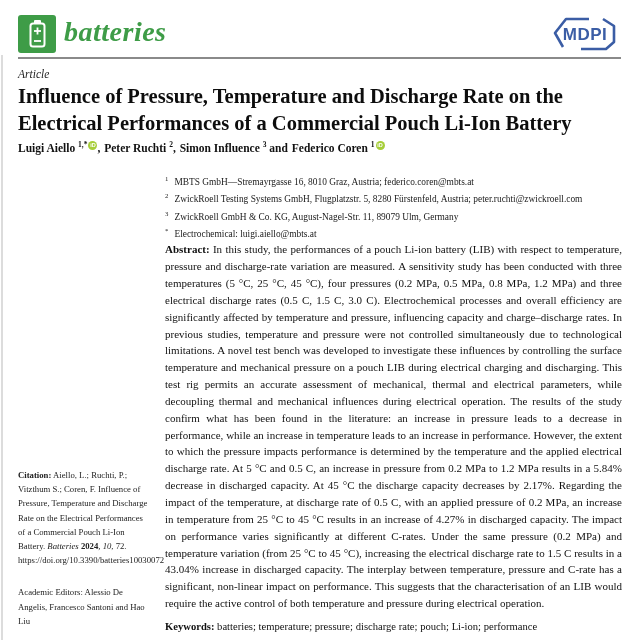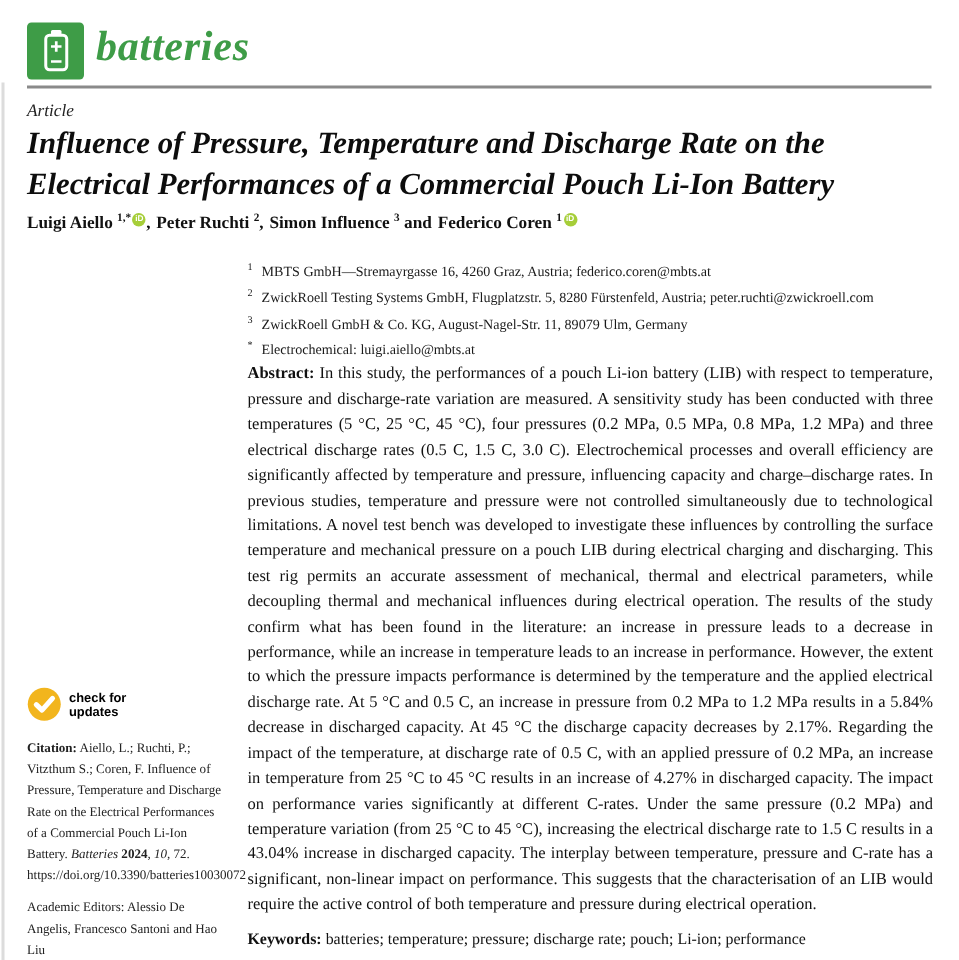--- a/index.html
+++ b/index.html
@@ -20,21 +20,21 @@
   .journal-wordmark {
     position:absolute; left:46px; top:1px;
     font-size:28px; font-style:italic; font-weight:bold; color:#3e9c47;
     letter-spacing:0.5px;
   }
   .mdpi-logo { position:absolute; right:0; top:0; width:70px; height:38px; }
   .rule-header { position:absolute; left:18px; top:57px; width:603px; height:2px; background:#8a8a8a; }
 
   
   .article-type { position:absolute; left:18px; top:68px; font-size:11.5px; font-style:italic; color:#222; }
-  .title { position:absolute; left:18px; top:83px; font-size:20.5px; font-weight:bold; line-height:26.5px; color:#0d0d0d; white-space:nowrap;font-style:italic; }
+  .title { position:absolute; left:18px; top:83px; font-size:20.5px; font-weight:bold; line-height:26.5px; color:#0d0d0d; white-space:nowrap; }
   .authors { position:absolute; left:18px; top:140px; font-size:11.5px; font-weight:bold; color:#111; }
   .authors sup { font-size:7.5px; font-weight:bold; }
   .orcid {
     display:inline-block; width:9px; height:9px; border-radius:50%;
     background:#a6ce39; color:#fff; font-size:5.5px; line-height:9px;
     text-align:center; font-family:"Liberation Sans", sans-serif;
     vertical-align:super; margin-left:1px;
   }
   .author-sep { margin-right:1px; }
 
@@ -51,76 +51,73 @@
   .sidebar { position:absolute; left:18px; top:458px; width:132px; font-size:8.7px; line-height:14.2px; color:#222; }
   .check-badge { display:flex; align-items:center; gap:5px; cursor:pointer; }
   .check-badge .badge-text {
     font-family:"Liberation Sans", sans-serif; font-weight:bold;
     font-size:8.6px; line-height:9px; color:#000;
   }
   .citation { margin-top:10px; }
   .citation .cit-label { font-weight:bold;margin-top:22px; }
   .citation i { font-style:italic; }
   .citation b { font-weight:bold; }
-  .editors { margin-top:7px; }
+  .editors { margin-top:18px; }
 </style>
 </head>
 <body>
 
 <div class="page-edge"></div>
 
 <div class="header">
   <div class="journal-logo">
     <svg width="38" height="38" viewBox="0 0 38 38">
       <rect x="16" y="5" width="7" height="4" rx="1" fill="#ffffff"></rect>
       <rect x="12.5" y="8.5" width="14" height="23" rx="2.5" fill="none" stroke="#ffffff" stroke-width="2"></rect>
       <line x1="19.5" y1="12.5" x2="19.5" y2="19.5" stroke="#ffffff" stroke-width="1.8"></line>
       <line x1="16" y1="16" x2="23" y2="16" stroke="#ffffff" stroke-width="1.8"></line>
       <line x1="16" y1="26" x2="23" y2="26" stroke="#ffffff" stroke-width="1.8"></line>
     </svg>
   </div>
   <div class="journal-wordmark">batteries</div>
+  <div class="mdpi-logo">
+    <svg width="70" height="38" viewBox="0 0 70 38">
+      <polyline points="12,32 4,18 15,4 38,4" fill="none" stroke="#3b5da5" stroke-width="2.6" stroke-linejoin="round"></polyline>
+      <polyline points="52,4 63,11 63,27 55,34 30,34" fill="none" stroke="#3b5da5" stroke-width="2.6" stroke-linejoin="round"></polyline>
+      <text x="34" y="25" text-anchor="middle" font-family="Liberation Sans, sans-serif" font-size="17" font-weight="bold" fill="#3b5da5" letter-spacing="0.5">MDPI</text>
+    </svg>
+  </div>
 </div>
 <div class="rule-header"></div>
 
 <div class="article-type">Article</div>
 <div class="title">
   <div>Influence of Pressure, Temperature and Discharge Rate on the</div>
   <div>Electrical Performances of a Commercial Pouch Li-Ion Battery</div>
 </div>
 
 <div class="authors"><span>Luigi Aiello</span>&nbsp;<sup>1,*</sup><span class="orcid">iD</span><span class="author-sep">,</span>
   <span>Peter Ruchti</span>&nbsp;<sup>2</sup><span class="author-sep">,</span>
   <span>Simon Influence</span>&nbsp;<sup>3</sup><span class="author-sep"> and</span>
   <span>Federico Coren</span>&nbsp;<sup>1</sup><span class="orcid">iD</span>
 </div>
 
 <div class="main-col">
   <div class="affiliations">
-    <div class="affil-line"><span class="affil-marker">1</span><span>MBTS GmbH—Stremayrgasse 16, 4260 Graz, Austria; federico.coren@mbts.at</span></div>
+    <div class="affil-line"><span class="affil-marker">1</span><span>MBTS GmbH—Stremayrgasse 16, 8010 Graz, Austria; federico.coren@mbts.at</span></div>
     <div class="affil-line"><span class="affil-marker">2</span><span>ZwickRoell Testing Systems GmbH, Flugplatzstr. 5, 8280 Fürstenfeld, Austria; peter.ruchti@zwickroell.com</span></div>
     <div class="affil-line"><span class="affil-marker">3</span><span>ZwickRoell GmbH &amp; Co. KG, August-Nagel-Str. 11, 89079 Ulm, Germany</span></div>
     <div class="affil-line"><span class="affil-marker">*</span><span>Electrochemical: luigi.aiello@mbts.at</span></div>
   </div>
 
   <div class="abstract"><b>Abstract:</b> <span>In this study, the performances of a pouch Li-ion battery (LIB) with respect to temperature, pressure and discharge-rate variation are measured. A sensitivity study has been conducted with three temperatures (5 °C, 25 °C, 45 °C), four pressures (0.2 MPa, 0.5 MPa, 0.8 MPa, 1.2 MPa) and three electrical discharge rates (0.5 C, 1.5 C, 3.0 C). Electrochemical processes and overall efficiency are significantly affected by temperature and pressure, influencing capacity and charge–discharge rates. In previous studies, temperature and pressure were not controlled simultaneously due to technological limitations. A novel test bench was developed to investigate these influences by controlling the surface temperature and mechanical pressure on a pouch LIB during electrical charging and discharging. This test rig permits an accurate assessment of mechanical, thermal and electrical parameters, while decoupling thermal and mechanical influences during electrical operation. The results of the study confirm what has been found in the literature: an increase in pressure leads to a decrease in performance, while an increase in temperature leads to an increase in performance. However, the extent to which the pressure impacts performance is determined by the temperature and the applied electrical discharge rate. At 5 °C and 0.5 C, an increase in pressure from 0.2 MPa to 1.2 MPa results in a 5.84% decrease in discharged capacity. At 45 °C the discharge capacity decreases by 2.17%. Regarding the impact of the temperature, at discharge rate of 0.5 C, with an applied pressure of 0.2 MPa, an increase in temperature from 25 °C to 45 °C results in an increase of 4.27% in discharged capacity. The impact on performance varies significantly at different C-rates. Under the same pressure (0.2 MPa) and temperature variation (from 25 °C to 45 °C), increasing the electrical discharge rate to 1.5 C results in a 43.04% increase in discharged capacity. The interplay between temperature, pressure and C-rate has a significant, non-linear impact on performance. This suggests that the characterisation of an LIB would require the active control of both temperature and pressure during electrical operation.</span></div>
 
   <div class="keywords"><b>Keywords:</b> <span>batteries; temperature; pressure; discharge rate; pouch; Li-ion; performance</span></div>
 
 </div>
 
 <div class="sidebar">
-  <div class="check-badge">
-    <svg width="23" height="23" viewBox="0 0 23 23">
-      <circle cx="11.5" cy="11.5" r="11" fill="#f2b51d"></circle>
-      <path d="M6.2 11.8 L10 15.4 L17 7.6" fill="none" stroke="#ffffff" stroke-width="3.4" stroke-linecap="round" stroke-linejoin="round"></path>
-    </svg>
-    <div class="badge-text">
-      <div>check for</div>
-      <div>updates</div>
-    </div>
-  </div>
 
   <div class="citation"><span class="cit-label">Citation:</span> <span>Aiello, L.; Ruchti, P.; Vitzthum S.; Coren, F. Influence of Pressure, Temperature and Discharge Rate on the Electrical Performances of a Commercial Pouch Li-Ion Battery.</span> <i>Batteries</i> <b>2024</b><i>, 10</i><span>, 72. https://doi.org/10.3390/batteries10030072</span></div>
 
   <div class="editors"><span>Academic Editors:</span> <span>Alessio De Angelis, Francesco Santoni and Hao Liu</span></div>
 
 </div>
 
 </body></html>

